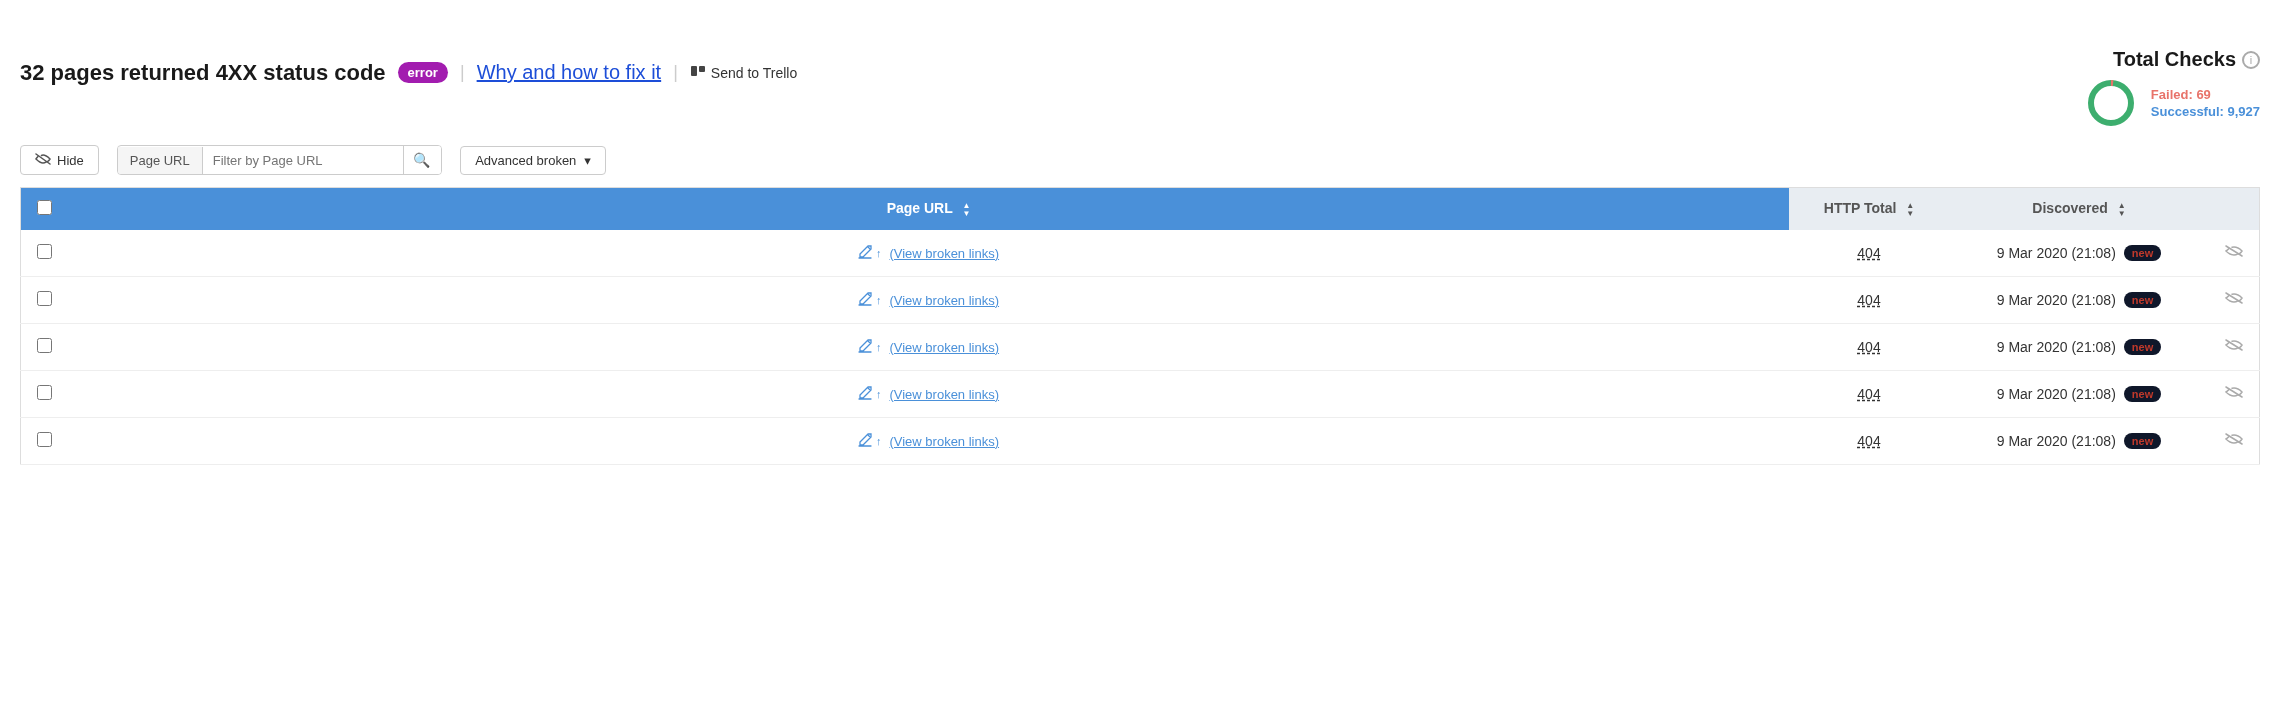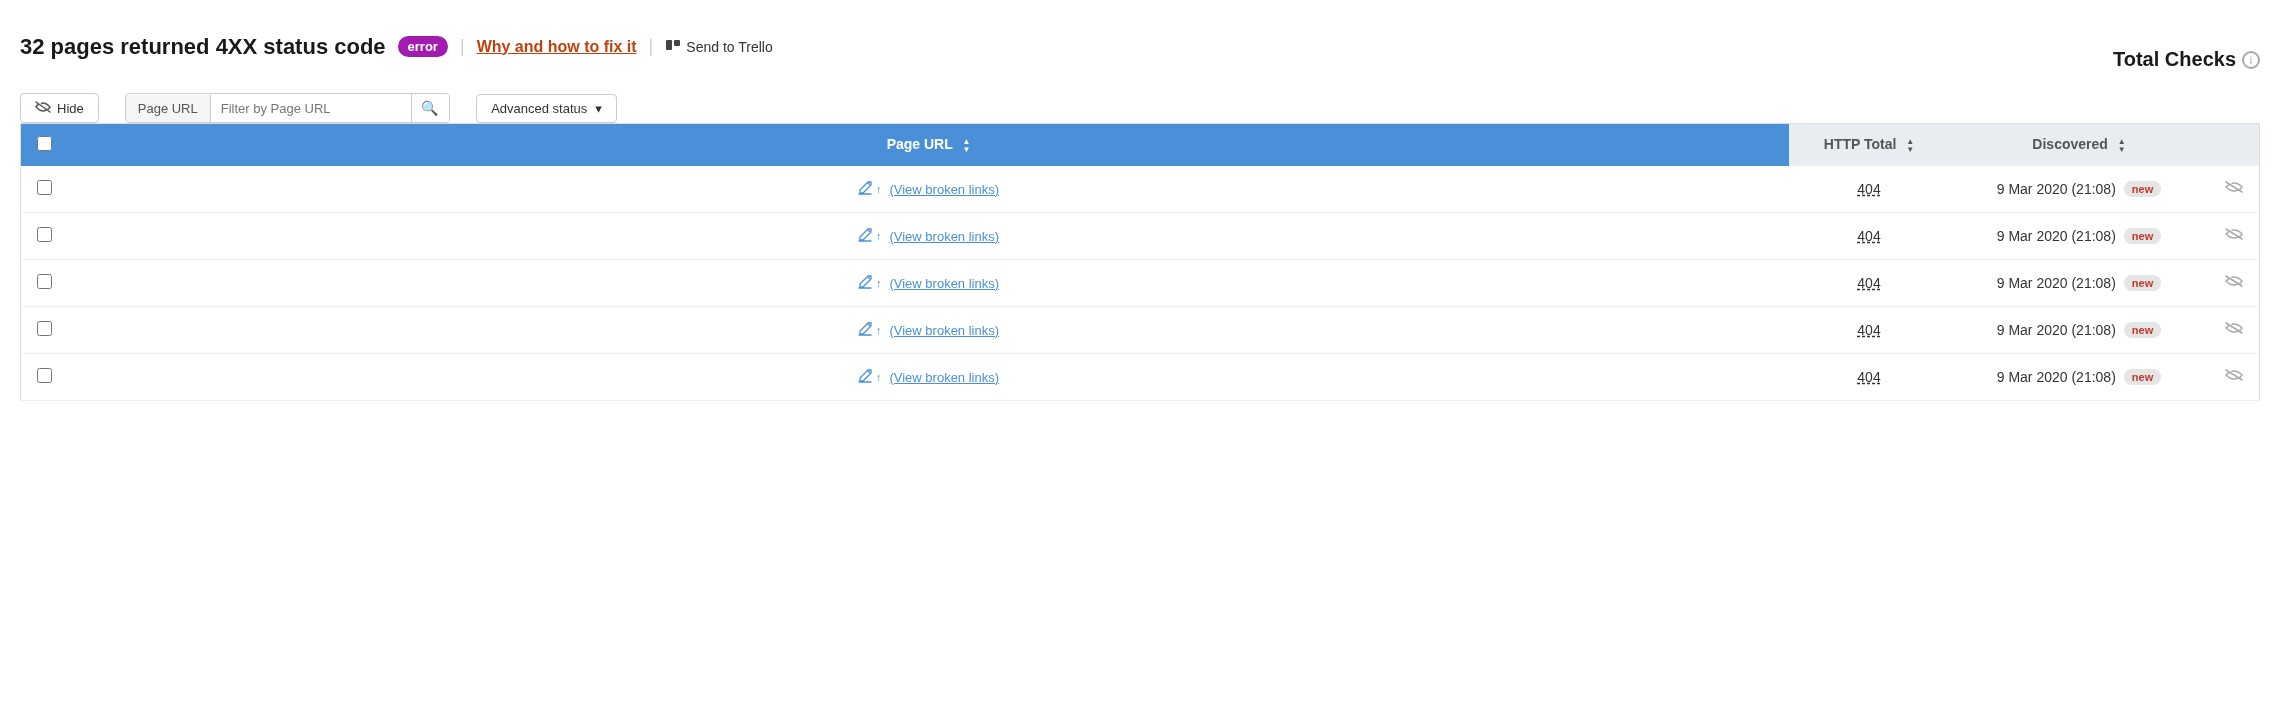--- a/index.html
+++ b/index.html
@@ -44,25 +44,24 @@
       font-size: 13px;
       font-weight: 600;
     }
 
     .divider {
       color: #ccc;
       font-size: 18px;
     }
 
     .fix-link {
-      color: #c2410c;
+      color: #1d4ed8;
       text-decoration: underline;
       cursor: pointer;
-      font-size: 16px;
-      font-weight: bold;
+      font-size: 20px;
     }
 
     .trello-btn {
       display: flex;
       align-items: center;
       gap: 5px;
       color: #333;
       cursor: pointer;
       font-size: 14px;
       text-decoration: none;
@@ -148,22 +147,23 @@
 
     .checks-stats .successful span {
       color: #4a90d9;
       font-weight: 700;
     }
 
     
     .toolbar-row {
       display: flex;
       align-items: center;
-      gap: 26px;
+      gap: 18px;
       margin-bottom: 0;
+      padding-bottom: 12px;
     }
 
     .hide-btn {
       display: flex;
       align-items: center;
       gap: 6px;
       border: 1px solid #ccc;
       background: #fff;
       border-radius: 4px;
       padding: 6px 14px;
@@ -339,21 +339,21 @@
     }
 
     .discovered-content {
       display: flex;
       align-items: center;
       justify-content: center;
       gap: 8px;
     }
 
     .new-badge {
-      background: #e5e5e5;
+      background: #0f172a;
       color: #c0392b;
       border-radius: 10px;
       padding: 2px 8px;
       font-size: 11px;
       font-weight: 600;
     }
 
     .td-actions {
       width: 50px;
       text-align: center;
@@ -402,20 +402,40 @@
         </span>
         <span>Send to Trello</span>
       </a>
     </div>
 
     <div class="total-checks">
       <div class="total-checks-header">
         <span class="total-checks-title">Total Checks</span>
         <span class="info-icon">i</span>
       </div>
+      <div class="total-checks-body">
+        <div class="donut-chart">
+          <svg viewBox="0 0 52 52" xmlns="http://www.w3.org/2000/svg">
+
+            <circle cx="26" cy="26" r="20" fill="none" stroke="#3dae6e" stroke-width="6"></circle>
+
+            <circle cx="26" cy="26" r="20" fill="none" stroke="#e8736a" stroke-width="6" stroke-dasharray="2.18 123.82" stroke-dashoffset="0" transform="rotate(-90 26 26)"></circle>
+          </svg>
+        </div>
+        <div class="checks-stats">
+          <div class="failed">
+            <span>Failed:</span>
+            <span style="color: rgb(232, 115, 106); font-weight: 700;">69</span>
+          </div>
+          <div class="successful">
+            <span>Successful:</span>
+            <span style="color: rgb(74, 144, 217); font-weight: 700;">9,927</span>
+          </div>
+        </div>
+      </div>
     </div>
   </div>
 
   <div class="toolbar-row">
     <button class="hide-btn">
       <span class="eye-slash">
         <svg width="16" height="12" viewBox="0 0 16 12" fill="none" xmlns="http://www.w3.org/2000/svg">
           <path d="M1 1L15 11M6.5 2.5C7 2.2 7.5 2 8 2C11 2 14 5 15 6C14.5 6.8 13.5 8 12 9" stroke="#555" stroke-width="1.5" stroke-linecap="round"></path>
           <path d="M3 3.5C2 4.5 1.3 5.5 1 6C2 7 5 10 8 10C9.2 10 10.3 9.5 11.2 8.8" stroke="#555" stroke-width="1.5" stroke-linecap="round"></path>
         </svg>
@@ -425,21 +445,21 @@
 
     <div class="filter-group">
       <span class="filter-label">Page URL</span>
       <input class="filter-input" type="text" placeholder="Filter by Page URL" style="">
       <button class="search-btn">
         <span>🔍</span>
       </button>
     </div>
 
     <button class="advanced-filters-btn">
-      <span>Advanced status</span>
+      <span>Advanced broken</span>
       <span>▾</span>
     </button>
   </div>
 
   <table class="data-table">
     <thead>
       <tr>
         <th class="th-check header-checkbox-th">
           <input type="checkbox" style="">
         </th>

